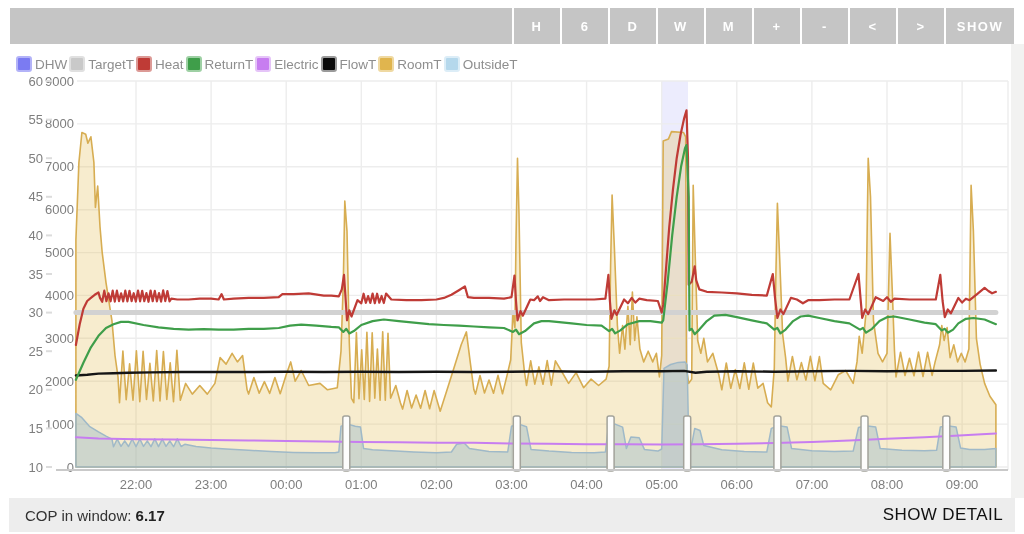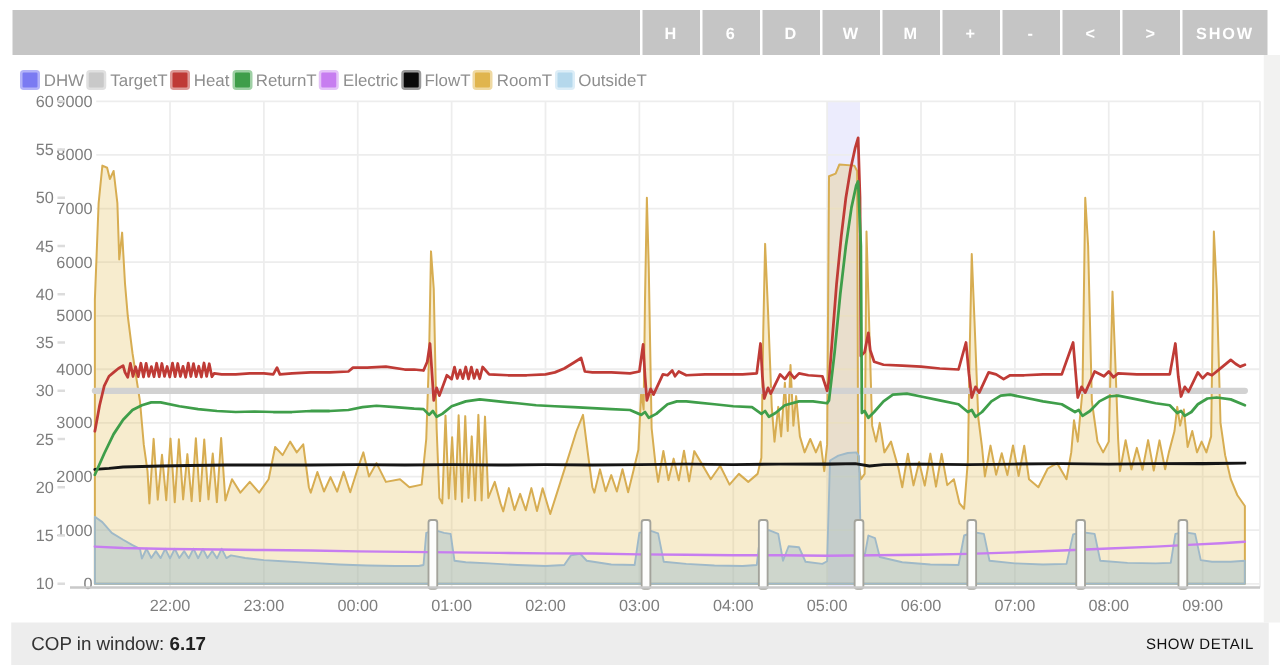--- a/index.html
+++ b/index.html
@@ -14,21 +14,21 @@
   .legend{position:absolute;top:12px;left:16px;display:flex;z-index:3;}
   .litem{display:flex;align-items:center;margin-right:2px;cursor:pointer;}
   .swatch{width:12px;height:12px;border-radius:3px;border:2px solid;margin-right:3px;display:inline-block;}
   .litem span:last-child{font-size:13.5px;color:#8e8e8e;}
   svg{position:absolute;top:0;left:0;}
   svg text{font-family:"Liberation Sans",sans-serif;font-size:13px;fill:#7e7e7e;}
   
   .footer{position:absolute;left:9px;right:9px;top:498px;height:34px;background:#ededed;display:flex;align-items:center;justify-content:space-between;padding:0 12px 0 16px;box-sizing:border-box;gap:22px;}
   .cop{font-size:15px;color:#333;}
   .cop b{color:#222;}
-  .detail{font-size:12px;letter-spacing:.4px;color:#111;cursor:pointer;}
+  .detail{font-size:17px;letter-spacing:.4px;color:#111;cursor:pointer;}
 </style>
 </head>
 <body>
 
 <div id="app">
   <div class="toolbar">
 
   <div class="tbtn">H</div>
       <div class="tbtn">6</div>
       <div class="tbtn">D</div>

